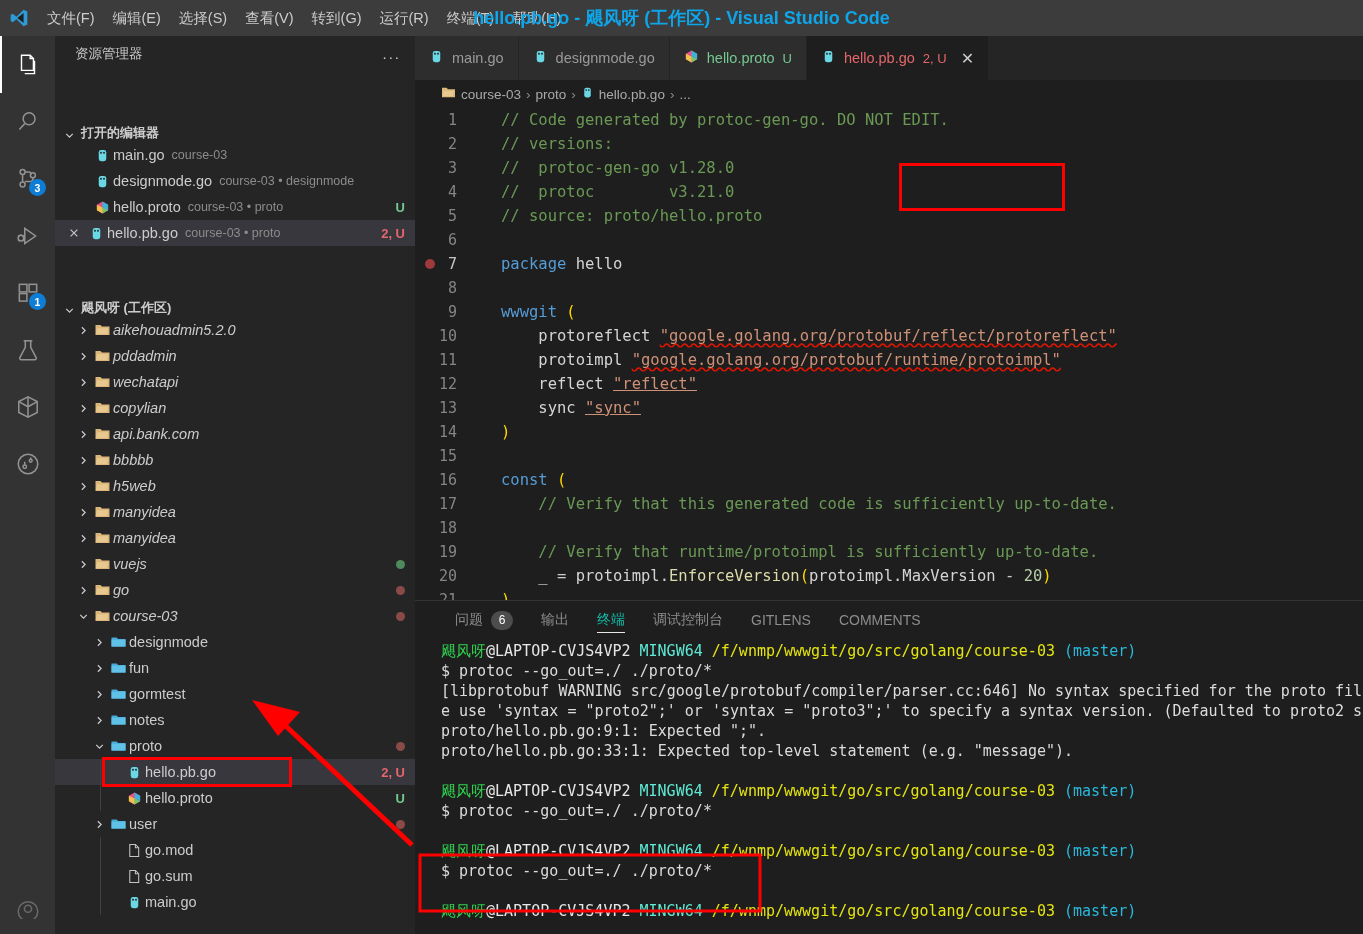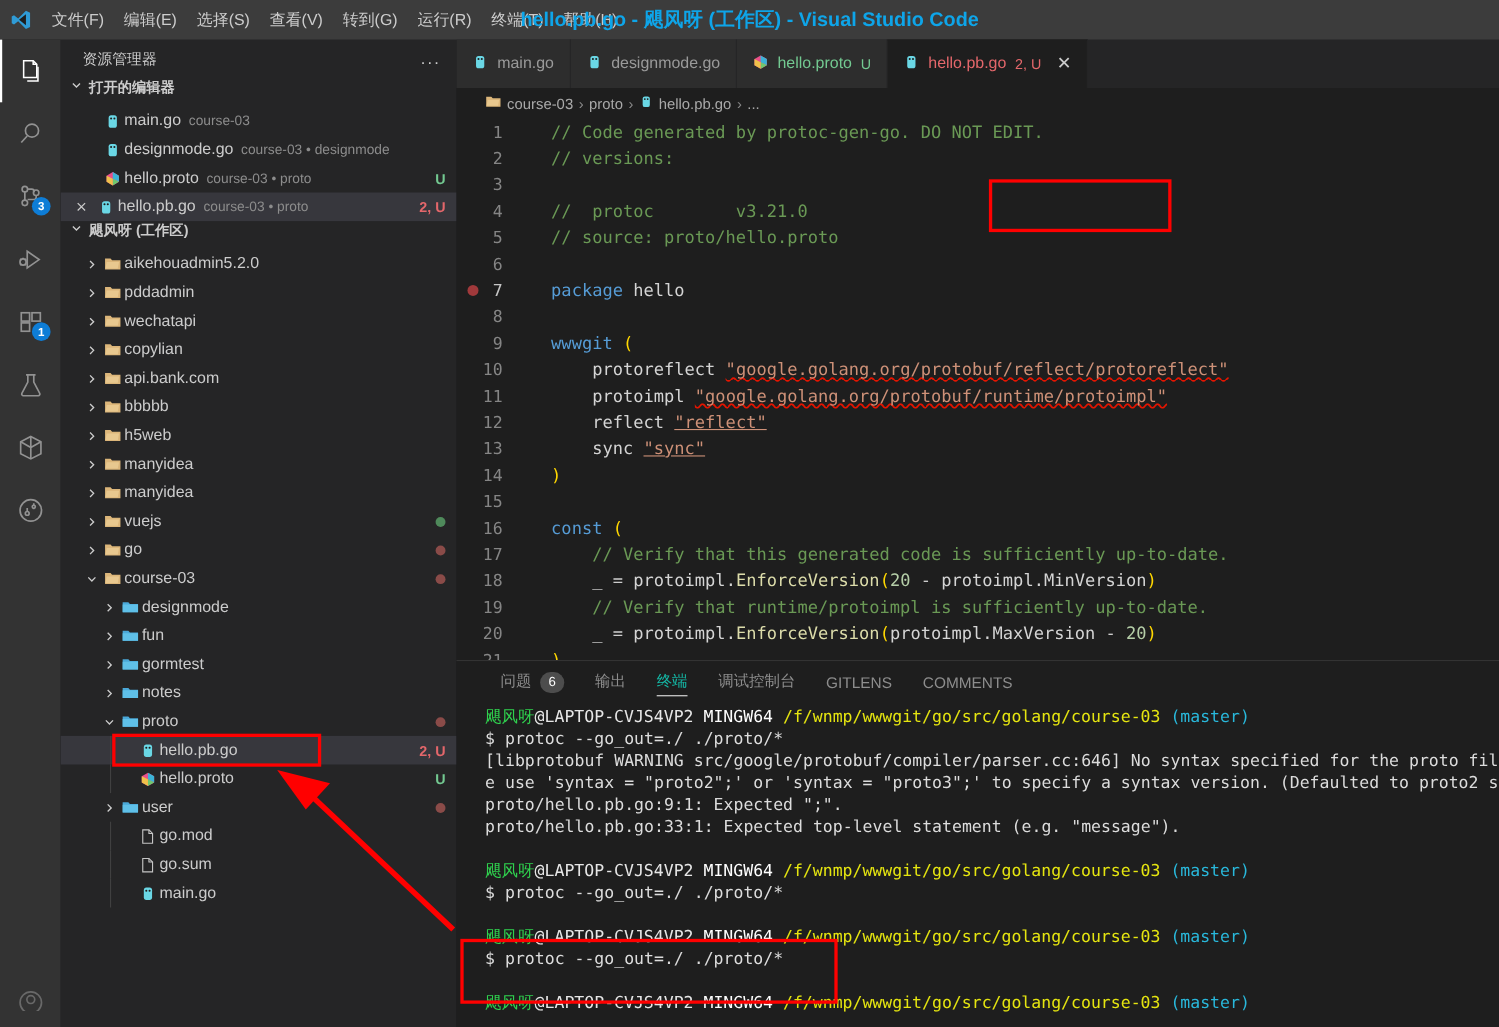--- a/index.html
+++ b/index.html
@@ -75,45 +75,46 @@
     font-size: 14.5px;
   }
   .sb-header {
     height: 35px; display: flex; align-items: center;
     padding: 0 6px 0 20px; justify-content: space-between;
     color: #cccccc; font-size: 13.5px;
   }
   .dots { letter-spacing: 2px; color: #cccccc; cursor: pointer; padding: 0 8px; font-size: 15px; }
 
   .section-title {
-    display: flex; align-items: flex-start; gap: 4px;
+    display: flex; align-items: flex-end; gap: 4px;
     height: 26px; padding-left: 6px;
     font-size: 13px; font-weight: bold; color: #cccccc;
     cursor: pointer;
+    margin-top: 45px;
   }
   .chev { width: 16px; display: inline-flex; align-items: center; justify-content: center; }
 
   .row {
     height: 26px; display: flex; align-items: center;
     padding-right: 10px; cursor: pointer; position: relative;
     white-space: nowrap;
   }
   .row.selected { background: #37373d; }
   .row .twisty { width: 16px; display: inline-flex; align-items: center; justify-content: center; flex: 0 0 16px; }
   .row .ficon { width: 22px; display: inline-flex; align-items: center; justify-content: center; flex: 0 0 22px; }
   .row .label { color: #cccccc; font-size: 14.5px; }
   .row .desc { color: #8c8c8c; font-size: 12.5px; margin-left: 7px; }
   .row .deco { margin-left: auto; font-size: 13px; font-weight: 600; padding-left: 8px; }
   .row .closex { width: 22px; display:inline-flex; align-items:center; justify-content:center; flex:0 0 22px; color:#cccccc; }
   .dot { width: 9px; height: 9px; border-radius: 50%; margin-left: auto; }
   .green { color: #73c991; }
   .red { color: #e4676b; }
 
   .indent-1 { padding-left: 8px; }
-  .indent-2 { padding-left: 20px; }
+  .indent-2 { padding-left: 20px; font-style: italic; }
   .indent-3 { padding-left: 36px; }
   .indent-4 { padding-left: 52px; }
 
   .tree-guide {
     position: absolute; left: 45px; top: 0; bottom: 0; width: 1px; background: #404040;
   }
 
   
   .editor-area { flex: 1; display: flex; flex-direction: column; min-width: 0; background: #1e1e1e; }
 
@@ -184,21 +185,21 @@
     display: inline-flex; align-items: center; justify-content: center; font-size: 12px; padding: 0 6px;
   }
   .term {
     flex: 1; overflow: hidden; padding-left: 26px; padding-top: 2px;
     font-family: "DejaVu Sans Mono", monospace;
     font-size: 15px; line-height: 20px; white-space: pre;
   }
   .tline { height: 20px; }
   .t-user { color: #2fd14e; }
   .t-host { color: #e6e6e6; }
-  .t-mingw { color: #ffffff; }
+  .t-mingw { color: #5eead4; }
   .t-path { color: #e5e510; }
   .t-branch { color: #29b8db; }
   .t-out { color: #dcdcdc; }
 </style>
 </head>
 <body>
 
 <div class="app">
 
   <div class="titlebar">
@@ -765,36 +766,36 @@
         </span>
         <span>hello.pb.go</span>
         <span class="bc-sep">›</span>
         <span>...</span>
       </div>
 
       <div class="code" id="code">
         <div class="redbox" style="left:484px; top:55px; width:166px; height:48px;"></div>
       <div class="cline"><div class="gutter">1</div><div class="ctext"><span class="cm">// Code generated by protoc-gen-go. DO NOT EDIT.</span></div></div>
           <div class="cline"><div class="gutter">2</div><div class="ctext"><span class="cm">// versions:</span></div></div>
-          <div class="cline"><div class="gutter">3</div></div>
+          <div class="cline"><div class="gutter">3</div><div class="ctext"><span class="cm">//  protoc-gen-go v1.28.0</span></div></div>
           <div class="cline"><div class="gutter">4</div><div class="ctext"><span class="cm">//  protoc        v3.21.0</span></div></div>
           <div class="cline"><div class="gutter">5</div><div class="ctext"><span class="cm">// source: proto/hello.proto</span></div></div>
           <div class="cline"><div class="gutter">6</div><div class="ctext"></div></div>
           <div class="cline"><div class="gutter curr">7<span class="bp"></span></div><div class="ctext"><span class="k">package</span> <span class="p">hello</span></div></div>
           <div class="cline"><div class="gutter">8</div><div class="ctext"></div></div>
           <div class="cline"><div class="gutter">9</div><div class="ctext"><span class="k">wwwgit</span> <span class="paren">(</span></div></div>
           <div class="cline"><div class="gutter">10</div><div class="ctext">    <span class="p">protoreflect</span> <span class="s squig">"google.golang.org/protobuf/reflect/protoreflect"</span></div></div>
           <div class="cline"><div class="gutter">11</div><div class="ctext">    <span class="p">protoimpl</span> <span class="s squig">"google.golang.org/protobuf/runtime/protoimpl"</span></div></div>
           <div class="cline"><div class="gutter">12</div><div class="ctext">    <span class="p">reflect</span> <span class="s underl">"reflect"</span></div></div>
           <div class="cline"><div class="gutter">13</div><div class="ctext">    <span class="p">sync</span> <span class="s underl">"sync"</span></div></div>
           <div class="cline"><div class="gutter">14</div><div class="ctext"><span class="paren">)</span></div></div>
           <div class="cline"><div class="gutter">15</div><div class="ctext"></div></div>
           <div class="cline"><div class="gutter">16</div><div class="ctext"><span class="k">const</span> <span class="paren">(</span></div></div>
           <div class="cline"><div class="gutter">17</div><div class="ctext"><span class="cm">    // Verify that this generated code is sufficiently up-to-date.</span></div></div>
-          <div class="cline"><div class="gutter">18</div><div class="ctext">    <span class="p">_</span> = <span class="p">protoimpl</span><span class="p">.</span><span class="fn">EnforceVersion</span><span class="paren">(</span><span class="num">20</span> - <span class="p">protoimpl.MinVersion</span><span class="paren">)</span></div></div>
+          <div class="cline"><div class="gutter">18</div></div>
           <div class="cline"><div class="gutter">19</div><div class="ctext"><span class="cm">    // Verify that runtime/protoimpl is sufficiently up-to-date.</span></div></div>
           <div class="cline"><div class="gutter">20</div><div class="ctext">    <span class="p">_</span> = <span class="p">protoimpl</span><span class="p">.</span><span class="fn">EnforceVersion</span><span class="paren">(</span><span class="p">protoimpl.MaxVersion</span> - <span class="num">20</span><span class="paren">)</span></div></div>
           <div class="cline"><div class="gutter">21</div><div class="ctext"><span class="paren">)</span></div></div>
         </div>
 
       <div class="panel">
         <div class="panel-tabs">
           <div class="ptab">
             <span>问题</span>
             <span class="pbadge">6</span>

